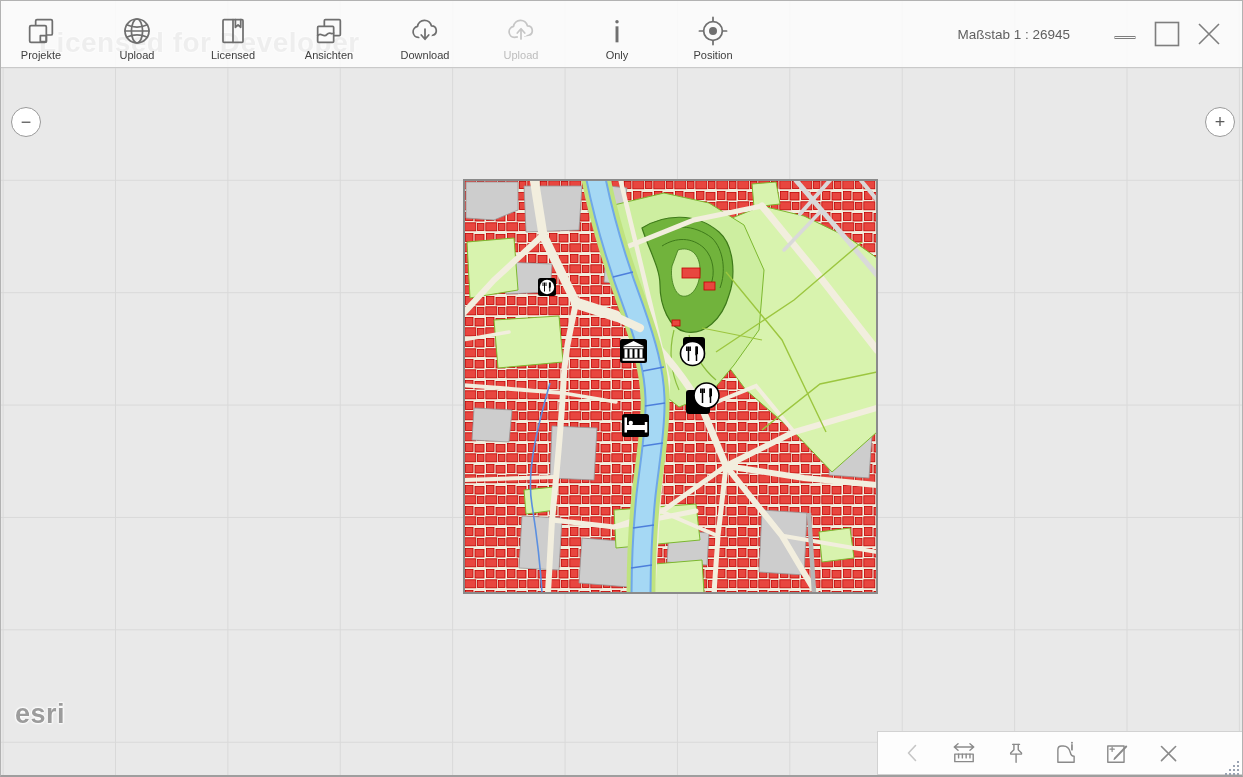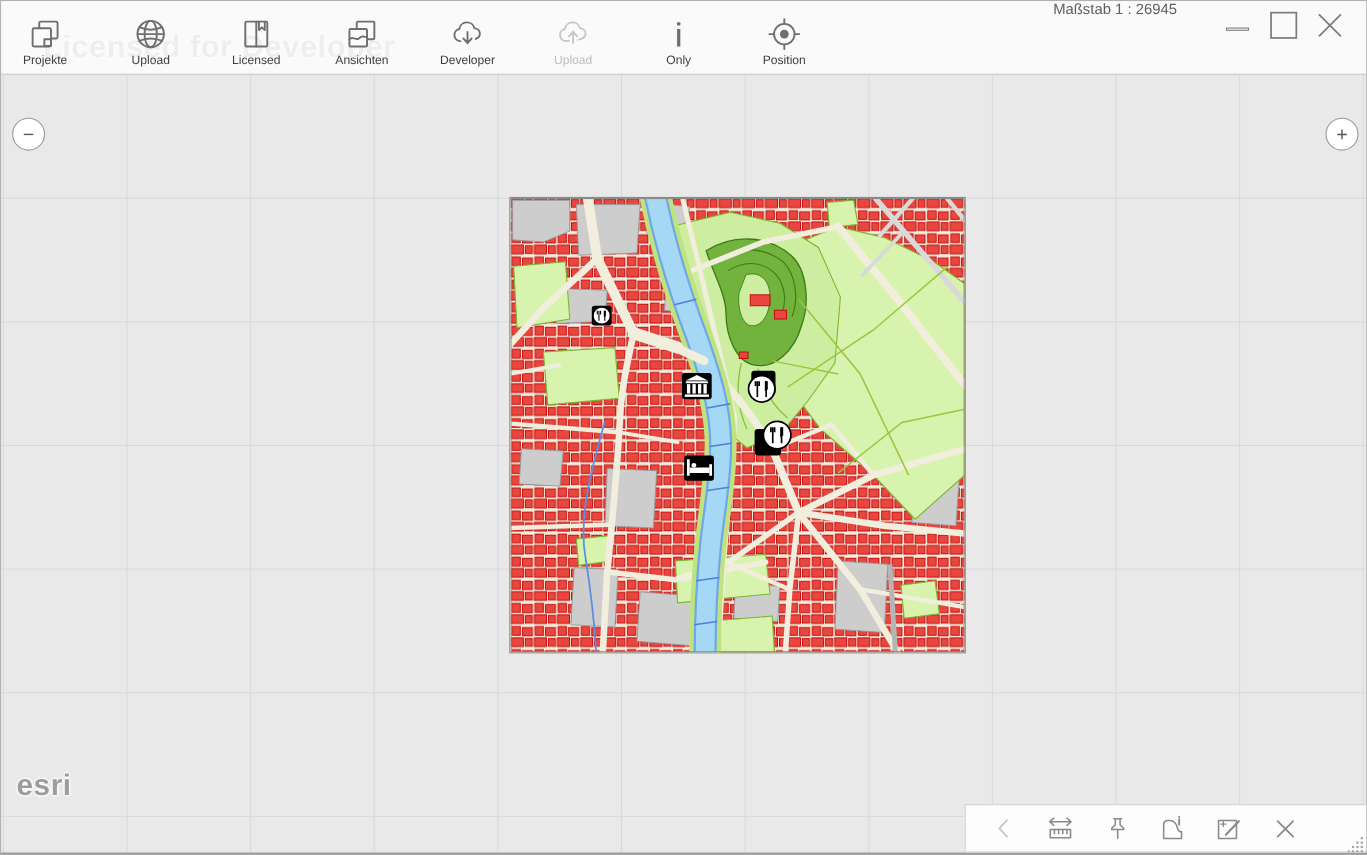--- a/index.html
+++ b/index.html
@@ -15,21 +15,21 @@
   
   .topbar{position:absolute;left:0;top:0;width:100%;height:66px;z-index:3;
        background:rgba(252,252,252,0.88);border-bottom:1px solid #c9c9c9;
        display:flex;align-items:stretch;}
   .tb-btn{width:60px;display:flex;flex-direction:column;align-items:center;justify-content:flex-end;
        padding-bottom:6px;cursor:default;}
   .tb-btn svg{display:block;margin-bottom:2px;}
   .tb-label{font-size:11px;color:#3e3e3e;white-space:nowrap;}
   .tb-btn.disabled .tb-label{color:#bdbdbd;}
   .tb-left{display:flex;padding-left:10px;gap:36px;}
-  .tb-right{margin-left:auto;display:flex;padding-right:12px;}
+  .tb-right{margin-left:auto;display:flex;align-items:center;padding-right:12px;}
   .scale-text{font-size:13.5px;color:#5f5f5f;margin-right:34px;}
   .win-btn{width:42px;height:44px;display:flex;align-items:center;justify-content:center;}
   .ico{stroke:#6f6f6f;fill:none;stroke-width:1.3;stroke-linecap:round;stroke-linejoin:round;}
   .ico-dis{stroke:#c6c6c6;fill:none;stroke-width:1.3;stroke-linecap:round;stroke-linejoin:round;}
   .halo{stroke:#fbfbfb;stroke-width:4.5;fill:none;stroke-linecap:round;stroke-linejoin:round;}
   
   .map-tile{position:absolute;left:462px;top:178px;width:413px;height:413px;z-index:2;
        border:1px solid #8a8a8a;background:#f2eede;}
   
   .zoom-btn{position:absolute;z-index:2;width:30px;height:30px;border-radius:50%;background:#fff;
@@ -275,21 +275,21 @@
         </svg>
         <span class="tb-label">Ansichten</span>
       </div>
 
       <div class="tb-btn">
         <svg width="32" height="32" viewBox="0 0 24 24">
           <path class="ico" d="M7,16.8 a4.2,4.2 0 0 1 -0.6,-8.3 a5.3,5.3 0 0 1 10.4,-0.4 a3.6,3.6 0 0 1 0.9,7.1 L7,16.8 Z"></path>
           <path class="halo" d="M12,10.5 V18 M9.2,15 L12,18.2 L14.8,15"></path>
           <path class="ico" d="M12,10.5 V18 M9.2,15 L12,18.2 L14.8,15"></path>
         </svg>
-        <span class="tb-label">Developer</span>
+        <span class="tb-label">Download</span>
       </div>
 
 
       <div class="tb-btn disabled">
         <svg width="32" height="32" viewBox="0 0 24 24">
           <path class="ico-dis" d="M7,16.8 a4.2,4.2 0 0 1 -0.6,-8.3 a5.3,5.3 0 0 1 10.4,-0.4 a3.6,3.6 0 0 1 0.9,7.1 L7,16.8 Z"></path>
           <path class="halo" d="M12,18 V10.5 M9.2,13.5 L12,10.3 L14.8,13.5"></path>
           <path class="ico-dis" d="M12,18 V10.5 M9.2,13.5 L12,10.3 L14.8,13.5"></path>
         </svg>
         <span class="tb-label">Upload</span>

